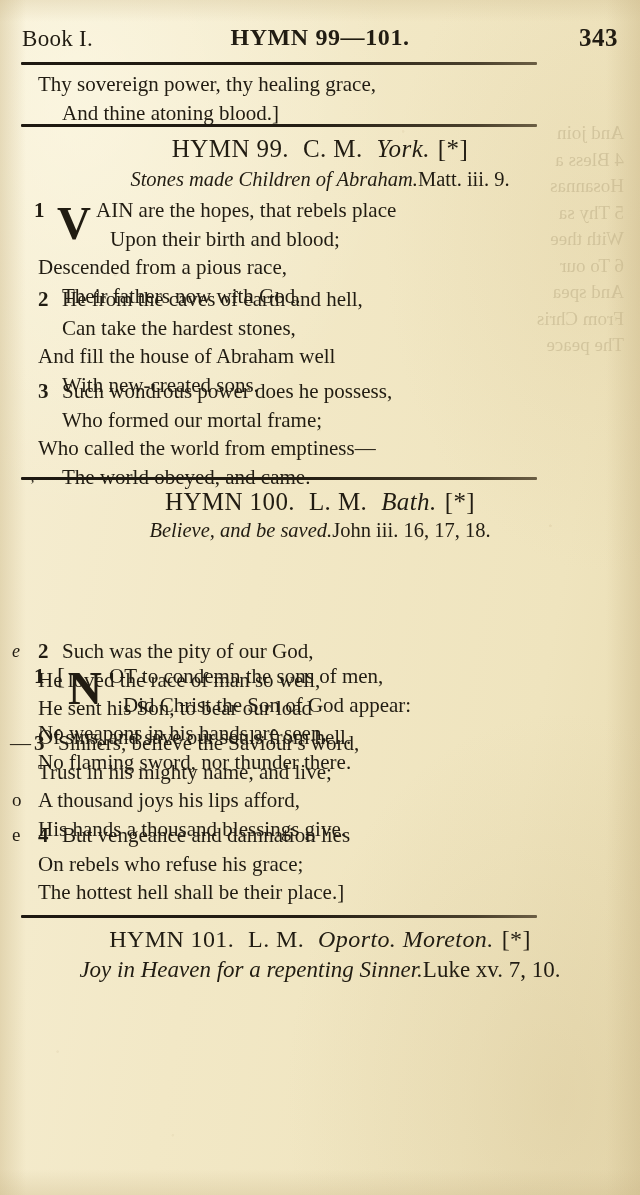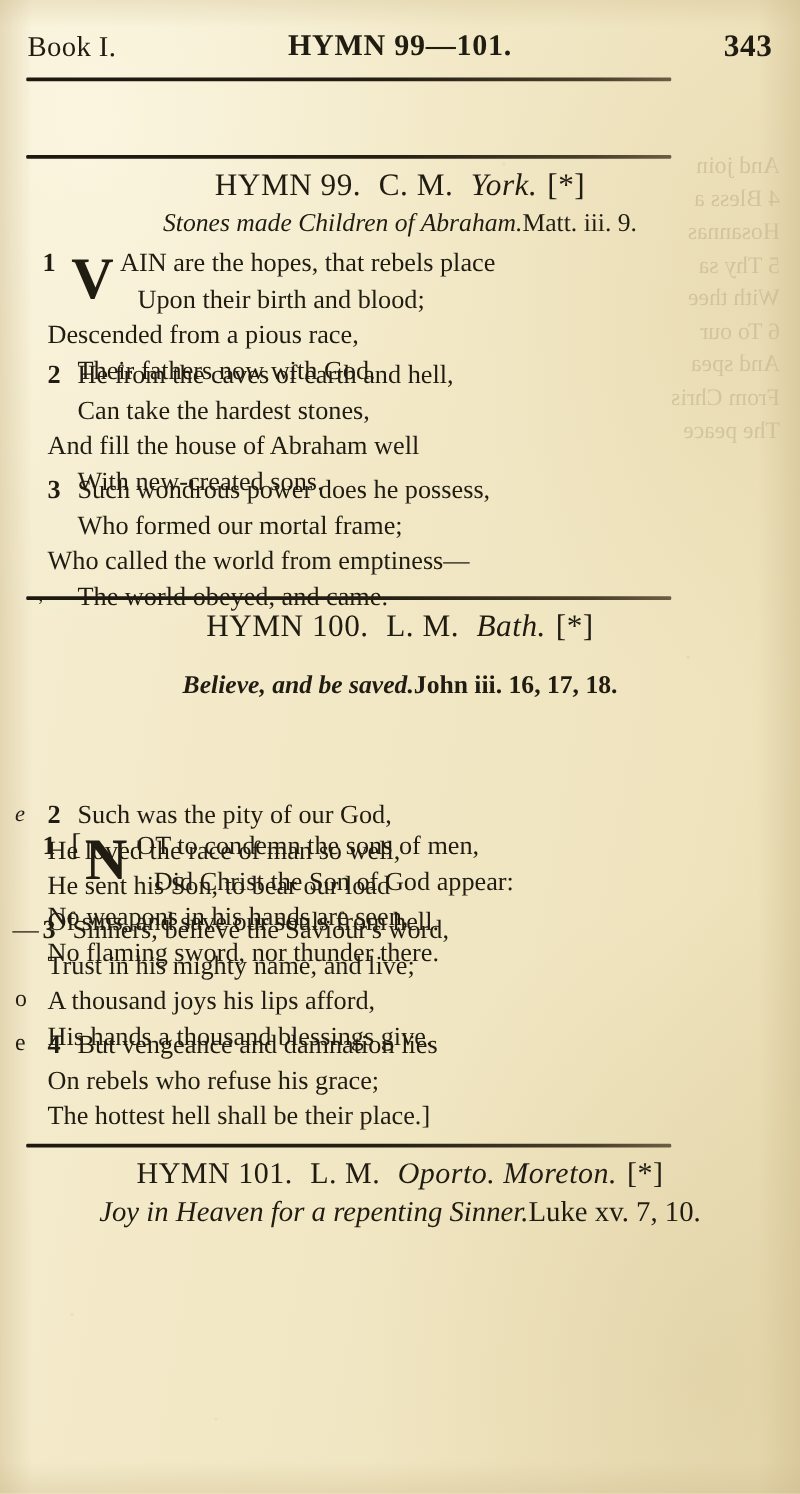--- a/index.html
+++ b/index.html
@@ -212,20 +212,24 @@
 <div class="page">
 
   <div class="running-head">
     <div class="rh-book">Book I.</div>
     <div class="rh-center">HYMN 99—101.</div>
     <div class="rh-page">343</div>
   </div>
 
   <div class="rule" style="top:62px;"></div>
 
+  <div class="stanza" style="top:70px;">
+    <div class="vline" style="padding-left:38px;">Thy sovereign power, thy healing grace,</div>
+    <div class="vline indent">And thine atoning blood.]</div>
+  </div>
 
   <div class="rule" style="top:124px;"></div>
 
   <div style="position:absolute; top:135px; left:0; width:640px;">
     <div class="hymn-title">
       <span>HYMN 99.</span><span class="sp"></span><span>C. M.</span><span class="sp"></span><span class="tune">York.</span><span class="sp-sm"></span><span>[*]</span>
     </div>
     <div class="hymn-sub" style="margin-top:5px;">
       <span class="subject">Stones made Children of Abraham.</span><span class="sp"></span><span class="ref">Matt. iii. 9.</span>
     </div>
@@ -262,21 +266,21 @@
       <span>The world obeyed, and came.</span>
     </div>
   </div>
 
   <div class="rule" style="top:477px;"></div>
 
   <div style="position:absolute; top:488px; left:0; width:640px;">
     <div class="hymn-title">
       <span>HYMN 100.</span><span class="sp"></span><span>L. M.</span><span class="sp"></span><span class="tune">Bath.</span><span class="sp-sm"></span><span>[*]</span>
     </div>
-    <div class="hymn-sub" style="margin-top:21px;font-weight:bold;">
+    <div class="hymn-sub" style="margin-top:3px;">
       <span class="subject">Believe, and be saved.</span><span class="sp"></span><span class="ref">John iii. 16, 17, 18.</span>
     </div>
   </div>
 
   <div class="stanza dropcap-wrap" style="top:548px;">
     <span class="vnum" style="left:34px;">1</span>
     <span style="position:absolute; left:57px; top:0; font-size:24px; line-height:28.5px;">[</span>
     <span class="dropcap" style="left:68px; top:3px;">N</span>
     <div class="vline" style="padding-left:109px;">OT to condemn the sons of men,</div>
     <div class="vline" style="padding-left:123px;">Did Christ the Son of God appear:</div>

